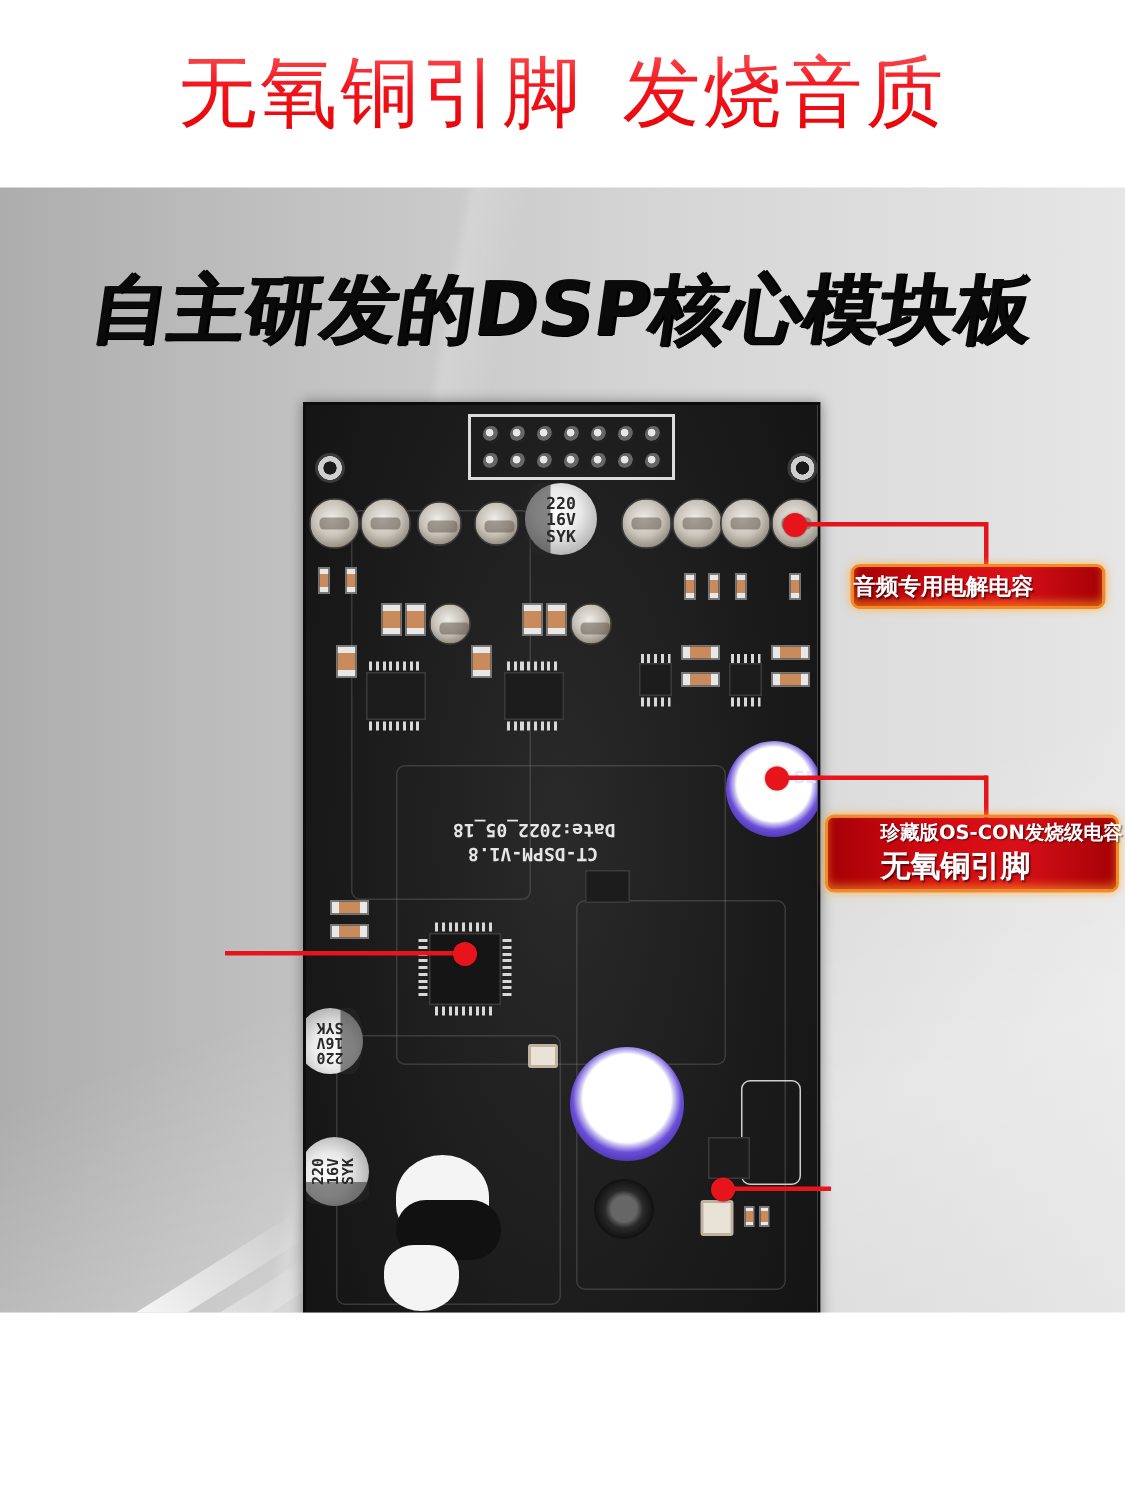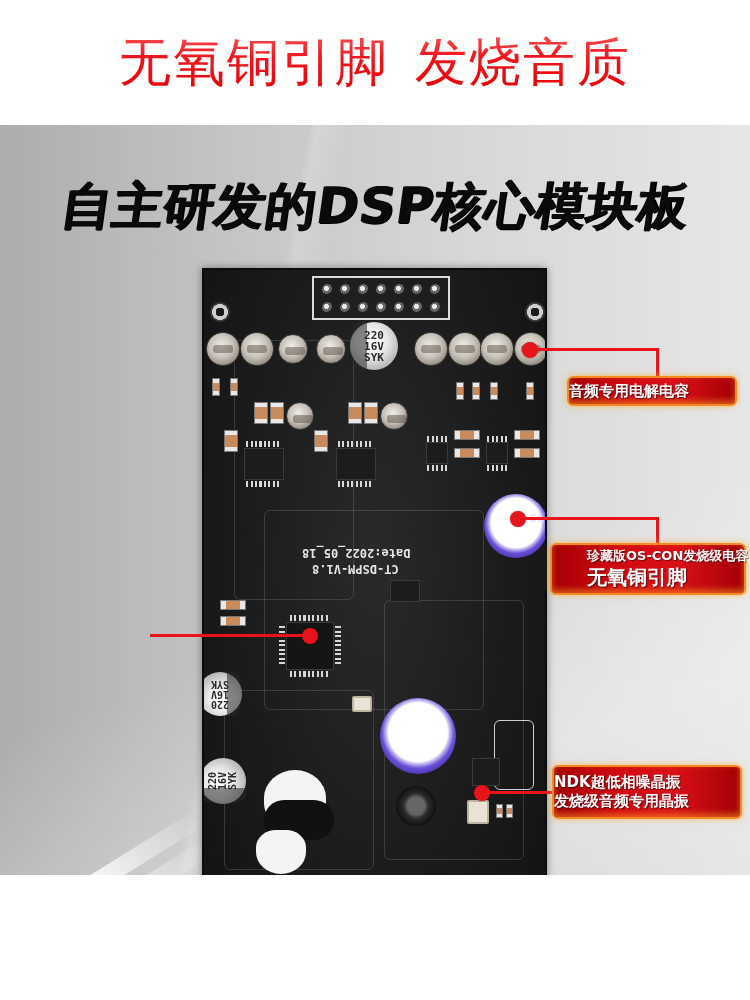--- a/index.html
+++ b/index.html
@@ -247,17 +247,13 @@
   <div class="badge" style="left:550px;top:418px;width:196px;height:52px;line-height:1.25;padding-left:35px;">
     <span style="font-size:13px;">珍藏版OS-CON发烧级电容</span>
     <span style="font-size:20px;">无氧铜引脚</span>
   </div>
 
   <div class="leader" style="left:150px;top:509px;width:160px;height:3px;"></div>
   <div class="dot" style="left:302px;top:503px;"></div>
 
   <div class="dot" style="left:474px;top:660px;"></div>
   <div class="leader" style="left:482px;top:666px;width:72px;height:3px;"></div>
-  <div class="badge" style="left:552px;top:640px;width:190px;height:54px;line-height:1.3;font-size:15px;">
-    <span>NDK超低相噪晶振</span>
-    <span>发烧级音频专用晶振</span>
-  </div>
 </div>
 
 </body></html>

